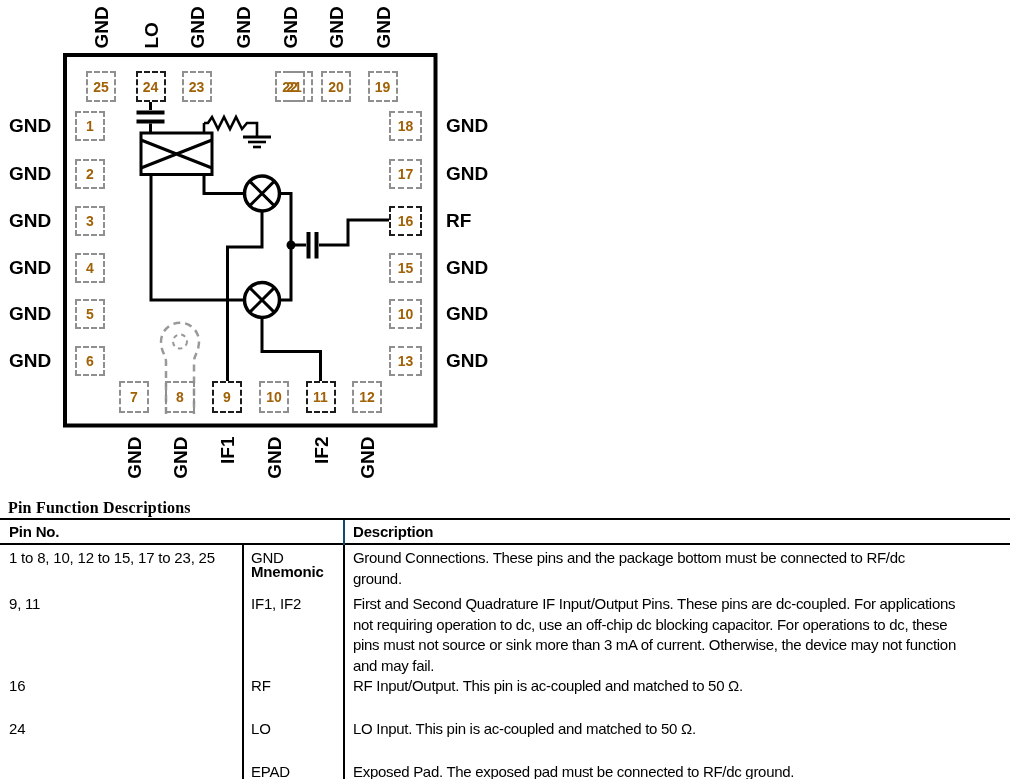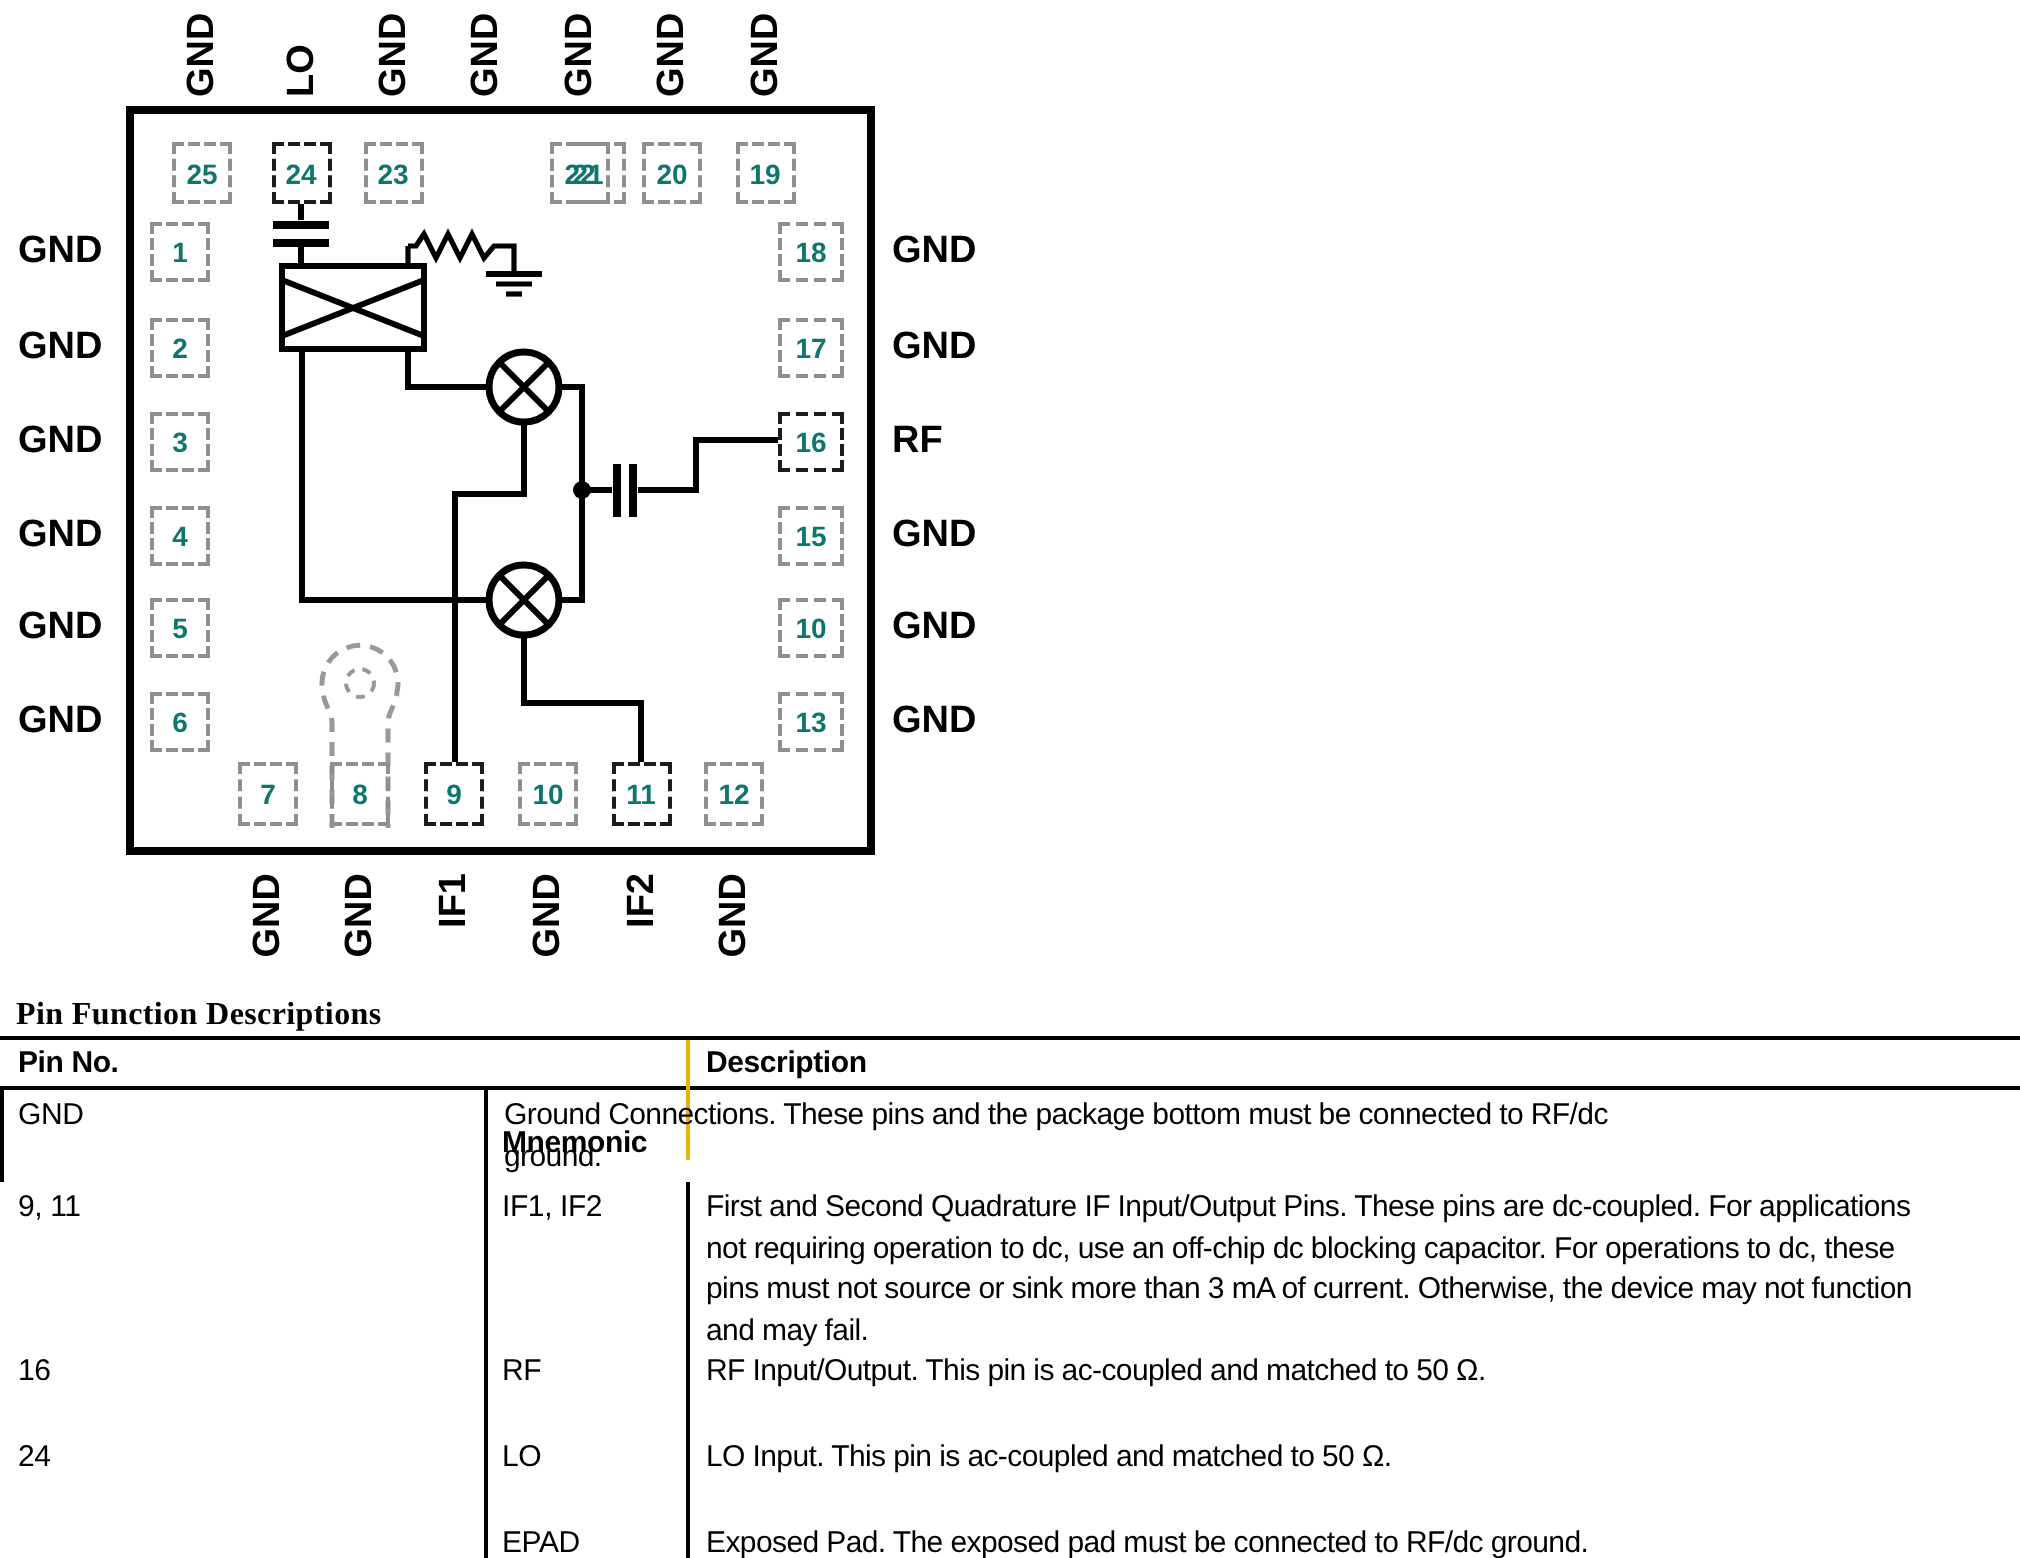--- a/index.html
+++ b/index.html
@@ -4,21 +4,21 @@
 <style>
   html,body{margin:0;padding:0;background:#fff;}
   #app{position:relative;width:1010px;height:779px;background:#fff;overflow:hidden;
        font-family:"Liberation Sans",sans-serif;color:#000;}
 
   
   #diagram{position:absolute;left:0;top:0;width:505px;height:497px;}
   #circuit-svg{position:absolute;left:0;top:0;}
   .pin{position:absolute;box-sizing:border-box;border:2px dashed #8f8f8f;background:transparent;
        display:flex;align-items:center;justify-content:center;
-       font-weight:700;font-size:14px;color:#0f766e;}
+       font-weight:700;font-size:14px;color:#a16207;}
   .pin.sig{border-color:#1c1c1c;}
   .vlabel{position:absolute;width:52px;height:19px;line-height:19px;
           transform:rotate(-90deg);transform-origin:center;
           font-weight:700;font-size:19px;letter-spacing:0;white-space:nowrap;}
   .vlabel.vtop{text-align:left;}
   .vlabel.vbot{text-align:right;}
   .hlabel{position:absolute;height:22px;line-height:22px;font-weight:700;font-size:19px;}
 
   
   #table-section{position:absolute;left:0;top:497px;width:1010px;}
@@ -29,21 +29,21 @@
          display:grid;grid-template-columns:242px 101px 667px;}
   #thead .hc{font-weight:700;font-size:15px;letter-spacing:-.2px;padding-top:3px;box-sizing:border-box;}
   #tbody{position:absolute;left:0;top:48px;width:1010px;}
   .trow{display:grid;grid-template-columns:242px 101px 667px;}
   .r1{height:46px}.r2{height:82px}.r3{height:43px}.r4{height:43px}.r5{height:40px}
   .c{box-sizing:border-box;padding-top:3px;font-size:15px;letter-spacing:-.2px;line-height:20.5px;}
   .c1{padding-left:9px;}
   .c2{border-left:2px solid #000;padding-left:7px;}
   .c3{border-left:2px solid #000;padding-left:8px;white-space:pre;letter-spacing:-.3px;}
   #thead .c2h{border-left:2px solid #000;padding-left:7px;margin-top:40px;}
-  #thead .c3h{border-left:2px solid #eab308;padding-left:8px;}
+  #thead .c3h{border-left:2px solid #0c4a6e;padding-left:8px;}
 </style>
 </head>
 <body>
 
 <div id="app">
 
   <div id="diagram">
     <svg id="circuit-svg" width="505" height="497" viewBox="0 0 505 497">
 
       <rect x="65" y="55" width="370.5" height="370.5" fill="none" stroke="#000" stroke-width="4"></rect>
@@ -152,20 +152,21 @@
 
   <div id="table-section">
     <div id="tbl-title">Pin Function Descriptions</div>
     <div id="thead">
       <div class="hc c1">Pin No.</div>
       <div class="hc c2h">Mnemonic</div>
       <div class="hc c3h">Description</div>
     </div>
     <div id="tbody">
         <div class="trow r1">
+          <div class="c c1">1 to 8, 10, 12 to 15, 17 to 23, 25</div>
           <div class="c c2">GND</div>
           <div class="c c3">Ground Connections. These pins and the package bottom must be connected to RF/dc
 ground.</div>
         </div>
         <div class="trow r2">
           <div class="c c1">9, 11</div>
           <div class="c c2">IF1, IF2</div>
           <div class="c c3">First and Second Quadrature IF Input/Output Pins. These pins are dc-coupled. For applications
 not requiring operation to dc, use an off-chip dc blocking capacitor. For operations to dc, these
 pins must not source or sink more than 3 mA of current. Otherwise, the device may not function

